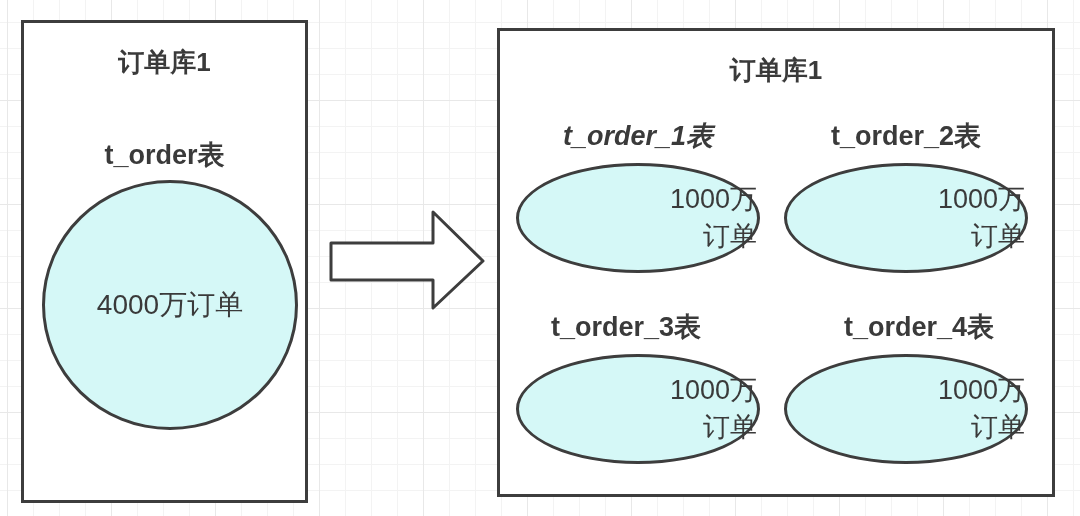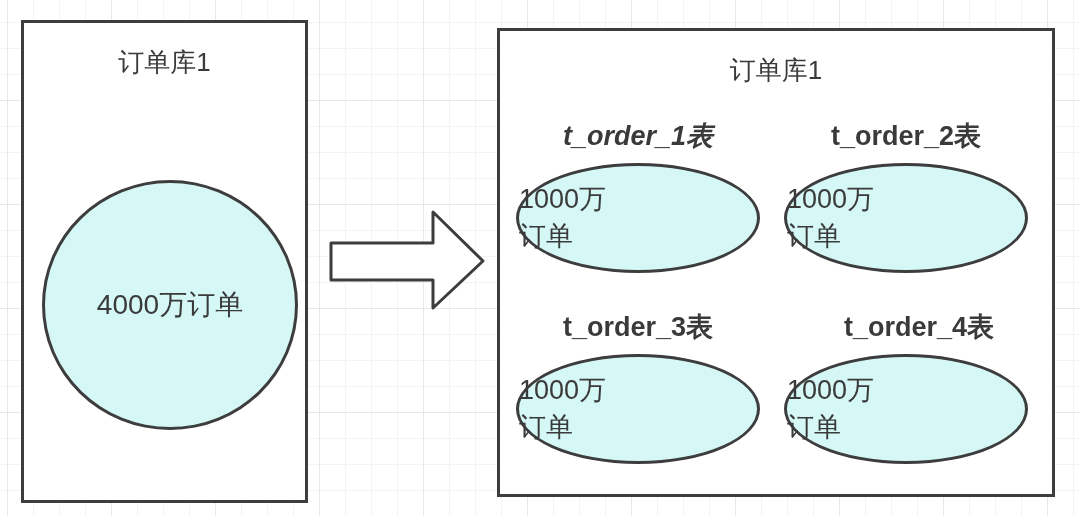--- a/index.html
+++ b/index.html
@@ -26,21 +26,21 @@
     position:absolute;
     background:#ffffff;
     border:3px solid var(--stroke);
     box-sizing:border-box;
   }
   .db-box.left{left:21px;top:20px;width:287px;height:483px;}
   .db-box.right{left:497px;top:28px;width:558px;height:469px;}
   .db-title{
     position:absolute;left:0;width:100%;
     text-align:center;
-    font-size:26px;font-weight:normal;
+    font-size:26px;font-weight:bold;
     color:var(--text);
   }
   .db-box.left .db-title{top:22px;}
   .db-box.right .db-title{top:22px;}
   .table-label{
     position:absolute;
     text-align:center;
     font-size:27px;font-weight:bold;
     color:var(--text);
     white-space:nowrap;
@@ -56,47 +56,48 @@
     display:flex;align-items:center;justify-content:center;
     font-size:28px;color:var(--text);
   }
   .data-ellipse{
     position:absolute;
     width:244px;height:110px;
     background:var(--fill);
     border:3px solid var(--stroke);
     border-radius:50%;
     box-sizing:border-box;
-    display:flex;flex-direction:column;align-items:flex-start;justify-content:center;
+    display:flex;flex-direction:column;align-items:flex-end;justify-content:center;
     font-size:27px;line-height:37px;color:var(--text);
     text-align:center;
   }
   .cell-1 .table-label{left:16px;width:244px;top:87px;font-style:italic;}
   .cell-2 .table-label{left:284px;width:244px;top:87px;}
-  .cell-3 .table-label{left:16px;width:244px;top:278px;}
+  .cell-3 .table-label{left:4px;width:244px;top:278px;}
   .cell-4 .table-label{left:297px;width:244px;top:278px;}
   .cell-1 .data-ellipse{left:16px;top:132px;}
   .cell-2 .data-ellipse{left:284px;top:132px;}
   .cell-3 .data-ellipse{left:16px;top:323px;}
   .cell-4 .data-ellipse{left:284px;top:323px;}
   .arrow-svg{
     position:absolute;left:328px;top:205px;width:160px;height:110px;
   }
   .arrow-svg polygon{
     fill:#ffffff;
     stroke:var(--stroke);
     stroke-width:3;
     stroke-linejoin:round;
   }
 </style>
 </head>
 <body style="--fill: #d5f8f7; --stroke: #3d3d3d; --text: #3a3a3a;">
 
 <div class="db-box left">
   <div class="db-title">订单库1</div>
+  <div class="table-label">t_order表</div>
   <div class="data-circle">
     <span>4000万订单</span>
   </div>
 </div>
 
 <svg class="arrow-svg" viewBox="0 0 160 110" aria-hidden="true">
   <polygon points="3,38 105,38 105,7 155,56 105,103 105,75 3,75"></polygon>
 </svg>
 
 <div class="db-box right">

